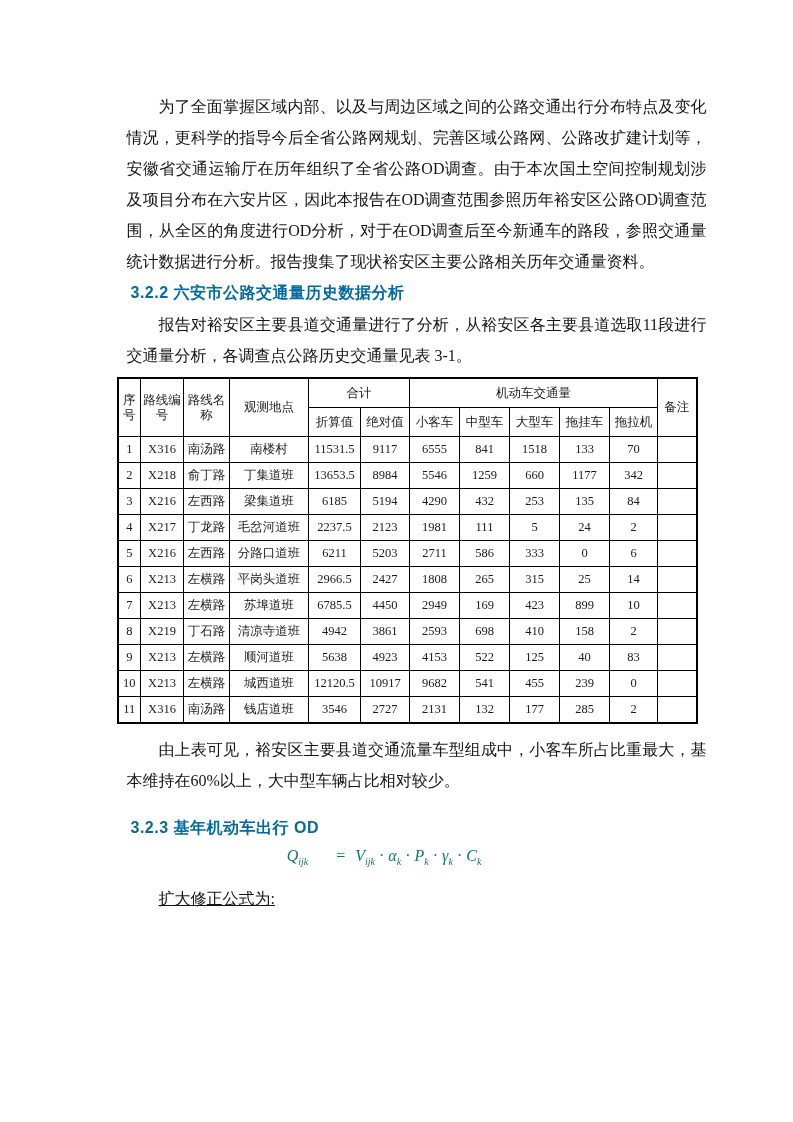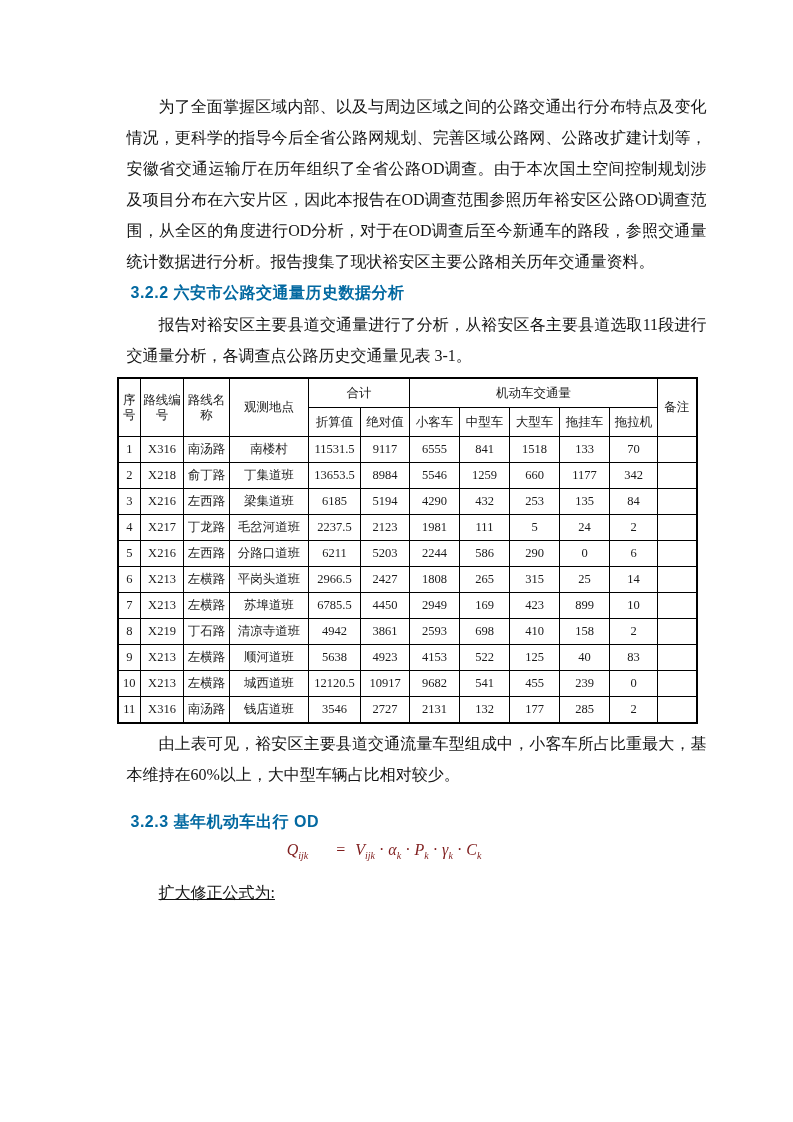--- a/index.html
+++ b/index.html
@@ -51,21 +51,21 @@
   table.traffic thead th { height: 26px; }
   table.traffic tbody td { height: 23px; font-family: "Liberation Serif", "DejaVu Serif", serif; }
   .formula {
     margin-top: 8px;
     width: 590px;
     text-align: center;
     padding-right: 55px;
     box-sizing: border-box;
     font-family: "Liberation Serif", "DejaVu Serif", serif;
     font-size: 16px;
-    color: #7f1d1d;
+    color: #0f766e;
   }
   .formula i { font-style: italic; }
   .formula sub { font-size: 10px; font-style: italic; }
   .f-eq { display: inline-block; margin: 0 10px 0 28px; }
   .f-dot { display: inline-block; margin: 0 4px; }
   p.formula-label {
     margin-top: 16px;
     text-decoration: underline;
   }
   .page-number {
@@ -182,23 +182,23 @@
           <td>2</td>
           <td></td>
         </tr>
         <tr>
           <td>5</td>
           <td>X216</td>
           <td>左西路</td>
           <td>分路口道班</td>
           <td>6211</td>
           <td>5203</td>
-          <td>2244</td>
+          <td>2711</td>
           <td>586</td>
-          <td>290</td>
+          <td>333</td>
           <td>0</td>
           <td>6</td>
           <td></td>
         </tr>
         <tr>
           <td>6</td>
           <td>X213</td>
           <td>左横路</td>
           <td>平岗头道班</td>
           <td>2966.5</td>
@@ -276,21 +276,21 @@
           <td>2131</td>
           <td>132</td>
           <td>177</td>
           <td>285</td>
           <td>2</td>
           <td></td>
         </tr>
       </tbody>
   </table>
 
-  <p class="body" style="margin-top:4px">由上表可见，裕安区主要县道交通流量车型组成中，小客车所占比重最大，基本维持在60%以上，大中型车辆占比相对较少。</p>
+  <p class="body" style="margin-top:10px">由上表可见，裕安区主要县道交通流量车型组成中，小客车所占比重最大，基本维持在60%以上，大中型车辆占比相对较少。</p>
 
   <h3 class="doc-heading" style="margin-top:22px">3.2.3 基年机动车出行 OD</h3>
 
 
   <div class="formula"><span><i>Q</i><sub>ijk</sub></span><span class="f-eq">=</span><span><i>V</i><sub>ijk</sub><span class="f-dot">·</span><i>α</i><sub>k</sub><span class="f-dot">·</span><i>P</i><sub>k</sub><span class="f-dot">·</span><i>γ</i><sub>k</sub><span class="f-dot">·</span><i>C</i><sub>k</sub></span></div>
 
   <p class="body formula-label">扩大修正公式为:</p>
 
 
 </div>

